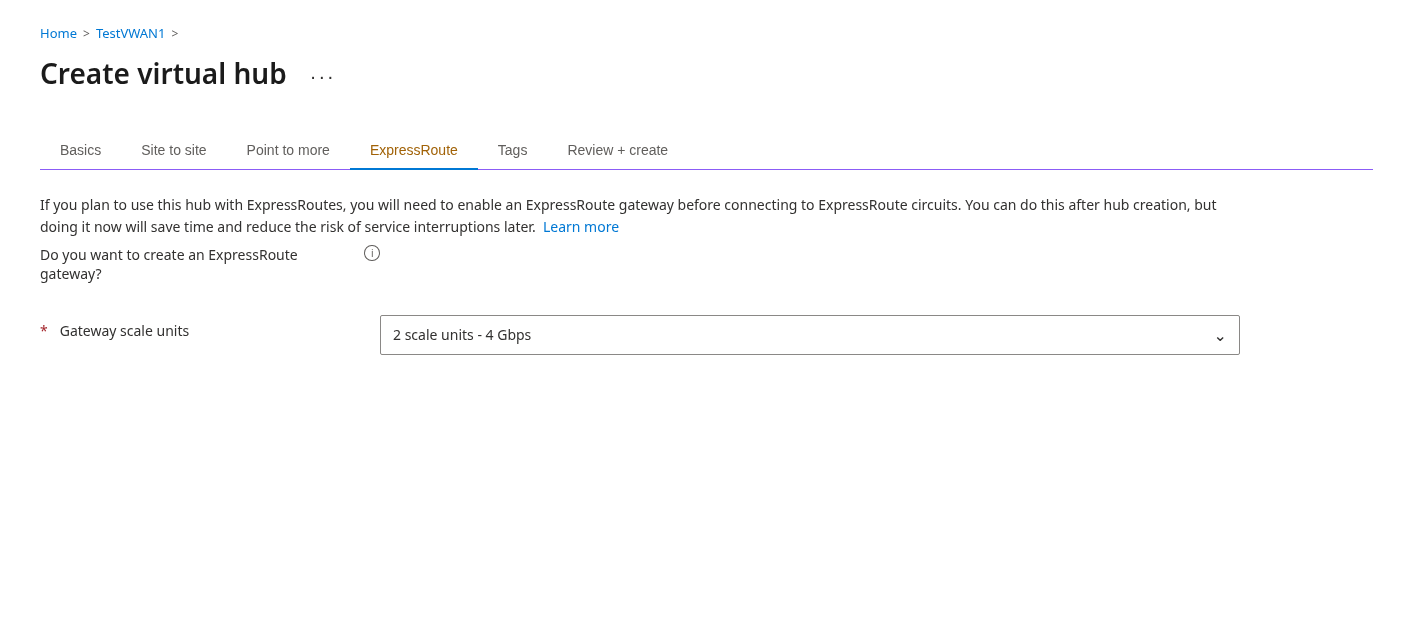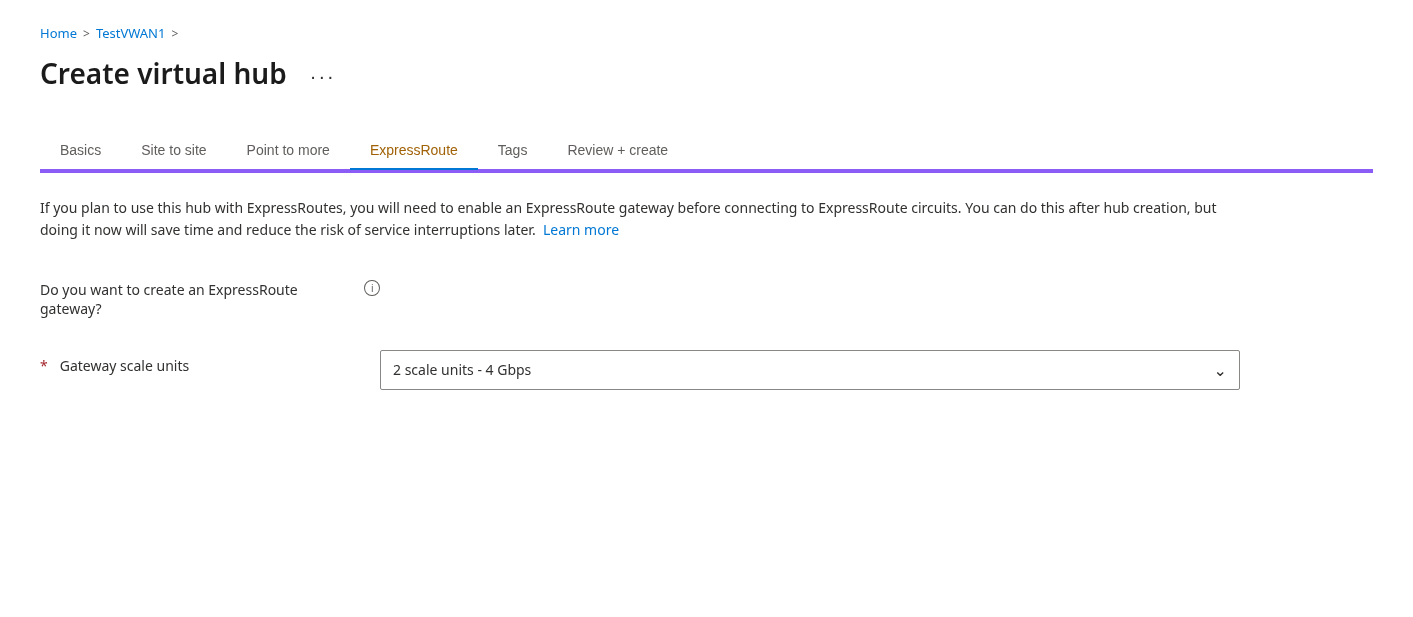--- a/index.html
+++ b/index.html
@@ -43,21 +43,21 @@
       cursor: pointer;
       font-size: 20px;
       color: #323130;
       padding: 4px 8px;
       border-radius: 4px;
       letter-spacing: 2px;
     }
     .tabs {
       display: flex;
       gap: 0;
-      border-bottom: 4px solid #8b5cf6;
+      border-bottom: 1px solid #8b5cf6;
       margin-bottom: 24px;
     }
     .tab {
       padding: 10px 20px;
       font-size: 14px;
       cursor: pointer;
       color: #605e5c;
       border-bottom: 2px solid transparent;
       margin-bottom: -1px;
       white-space: nowrap;
@@ -68,21 +68,20 @@
     }
     .tab.active {
       color: #a16207;
       font-weight: 400;
       border-bottom: 2px solid #0078d4;
     }
     .description {
       max-width: 1200px;
       line-height: 1.6;
       color: #323130;
-      margin-bottom: 32px;
       font-size: 14px;
     }
     .description .learn-more {
       color: #0078d4;
       text-decoration: none;
       cursor: pointer;
     }
     .form-section {
       max-width: 1200px;
     }

